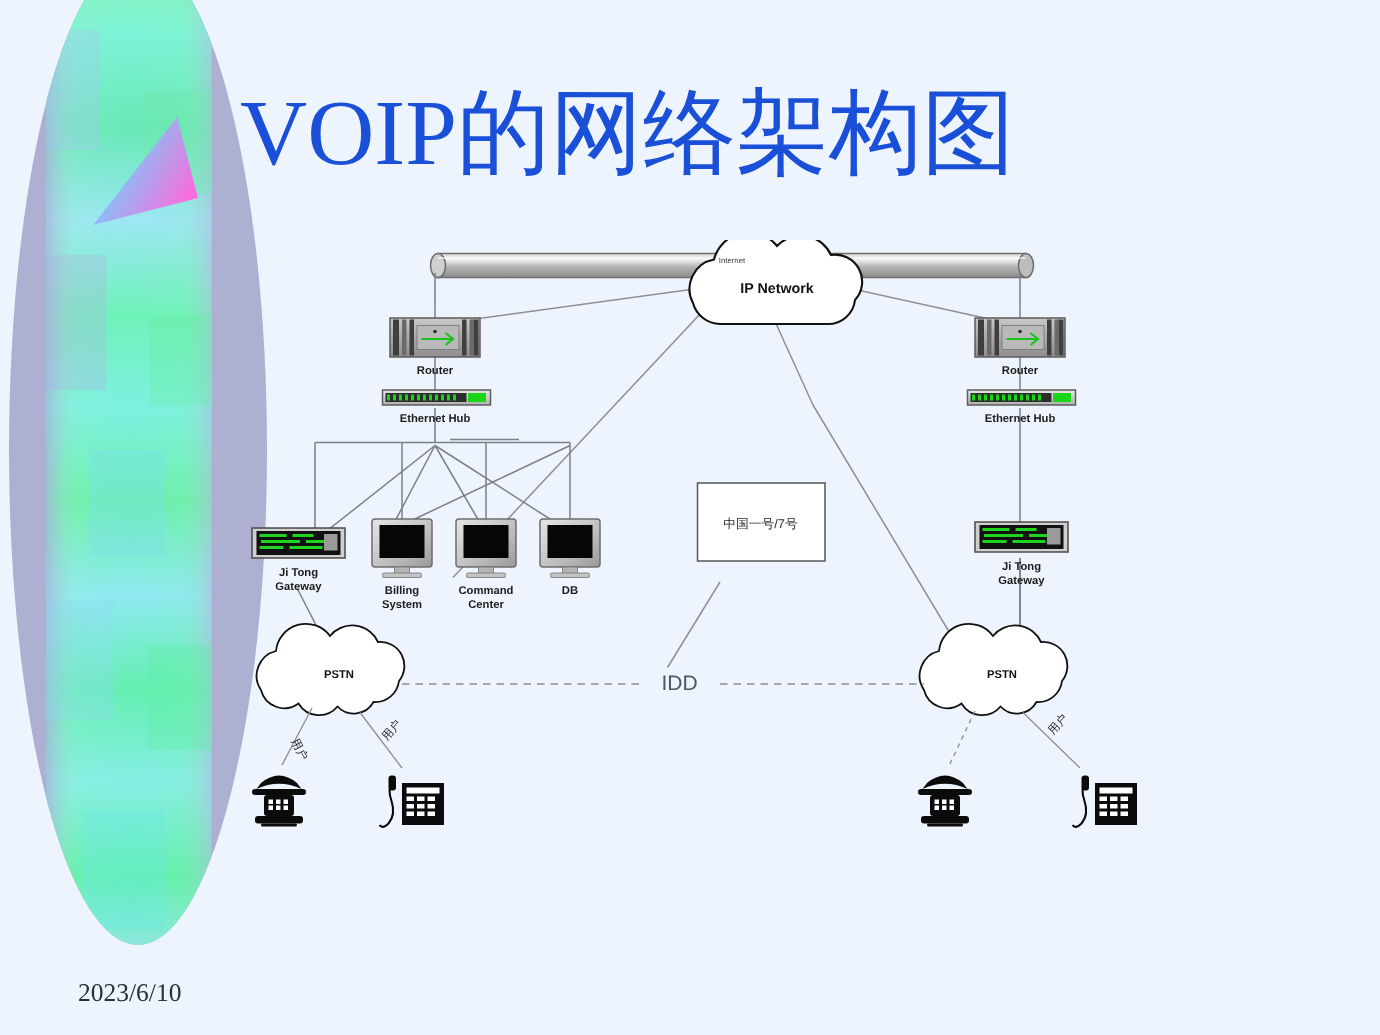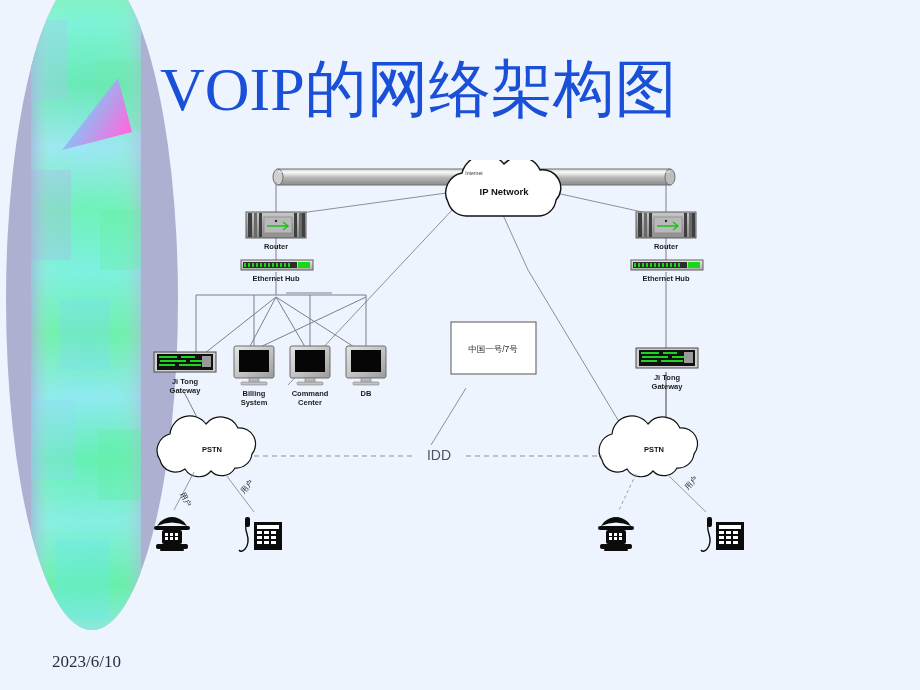--- a/index.html
+++ b/index.html
@@ -24,21 +24,21 @@
   }
 
   
   .date{
     position:absolute;left:52px;top:652px;
     font-family:"Liberation Serif", serif;
     font-size:17px;color:#24303a;
   }
 
   
-  .diagram{position:absolute;left:136px;top:160px;width:770px;height:400px;}
+  .diagram{position:absolute;left:150px;top:160px;width:770px;height:400px;}
   .diagram svg{position:absolute;left:0;top:0;}
 
   
 </style>
 </head>
 <body>
 
 <div class="slide">
 
   <div class="deco">

